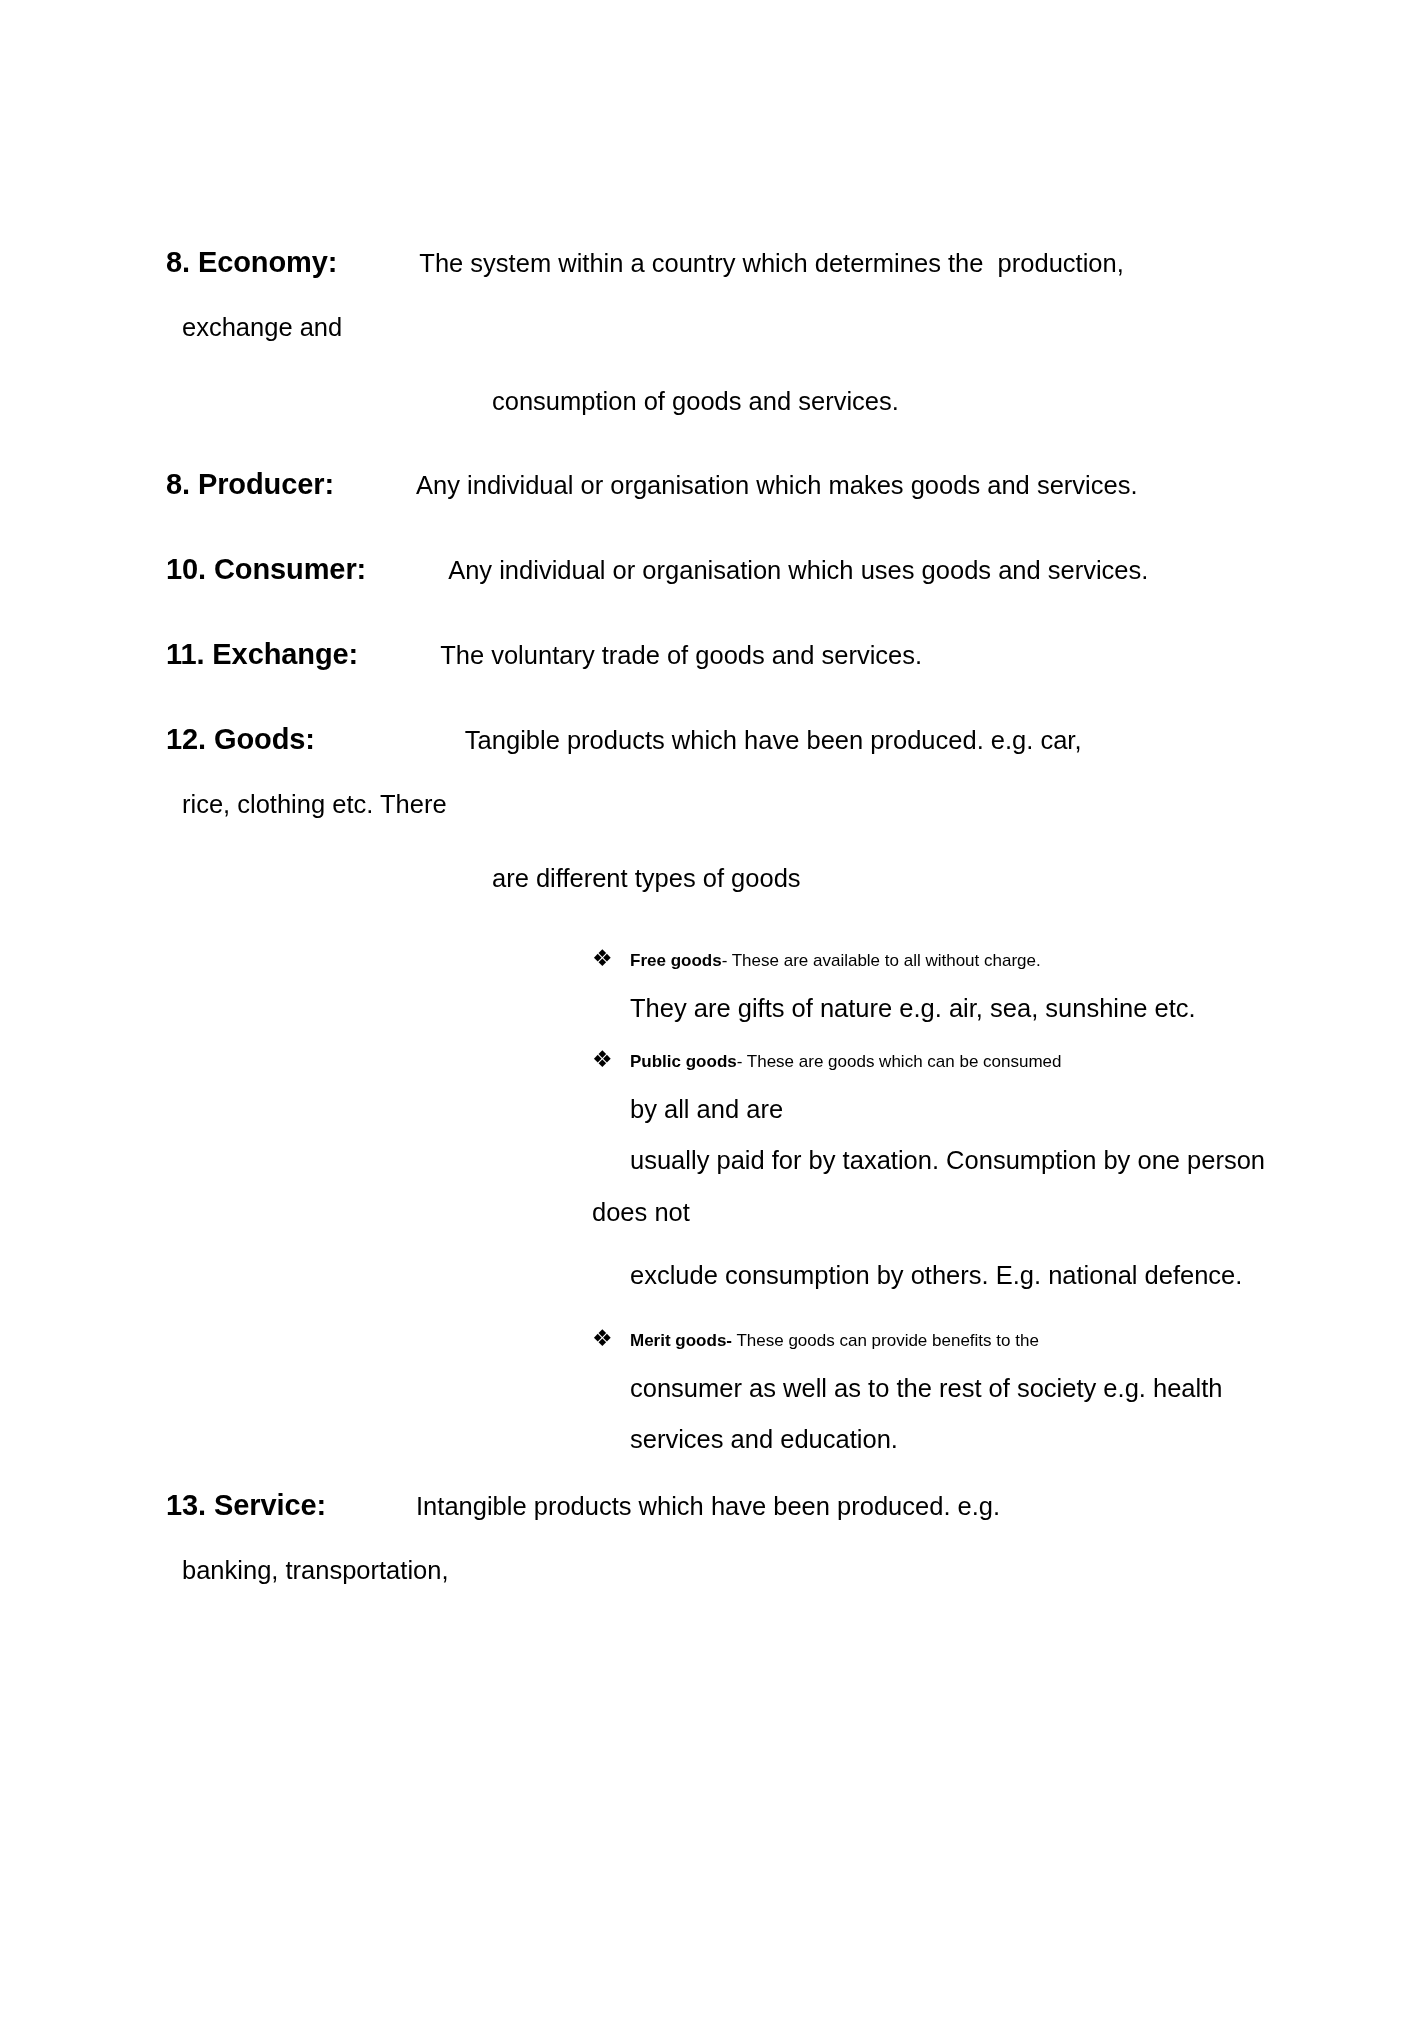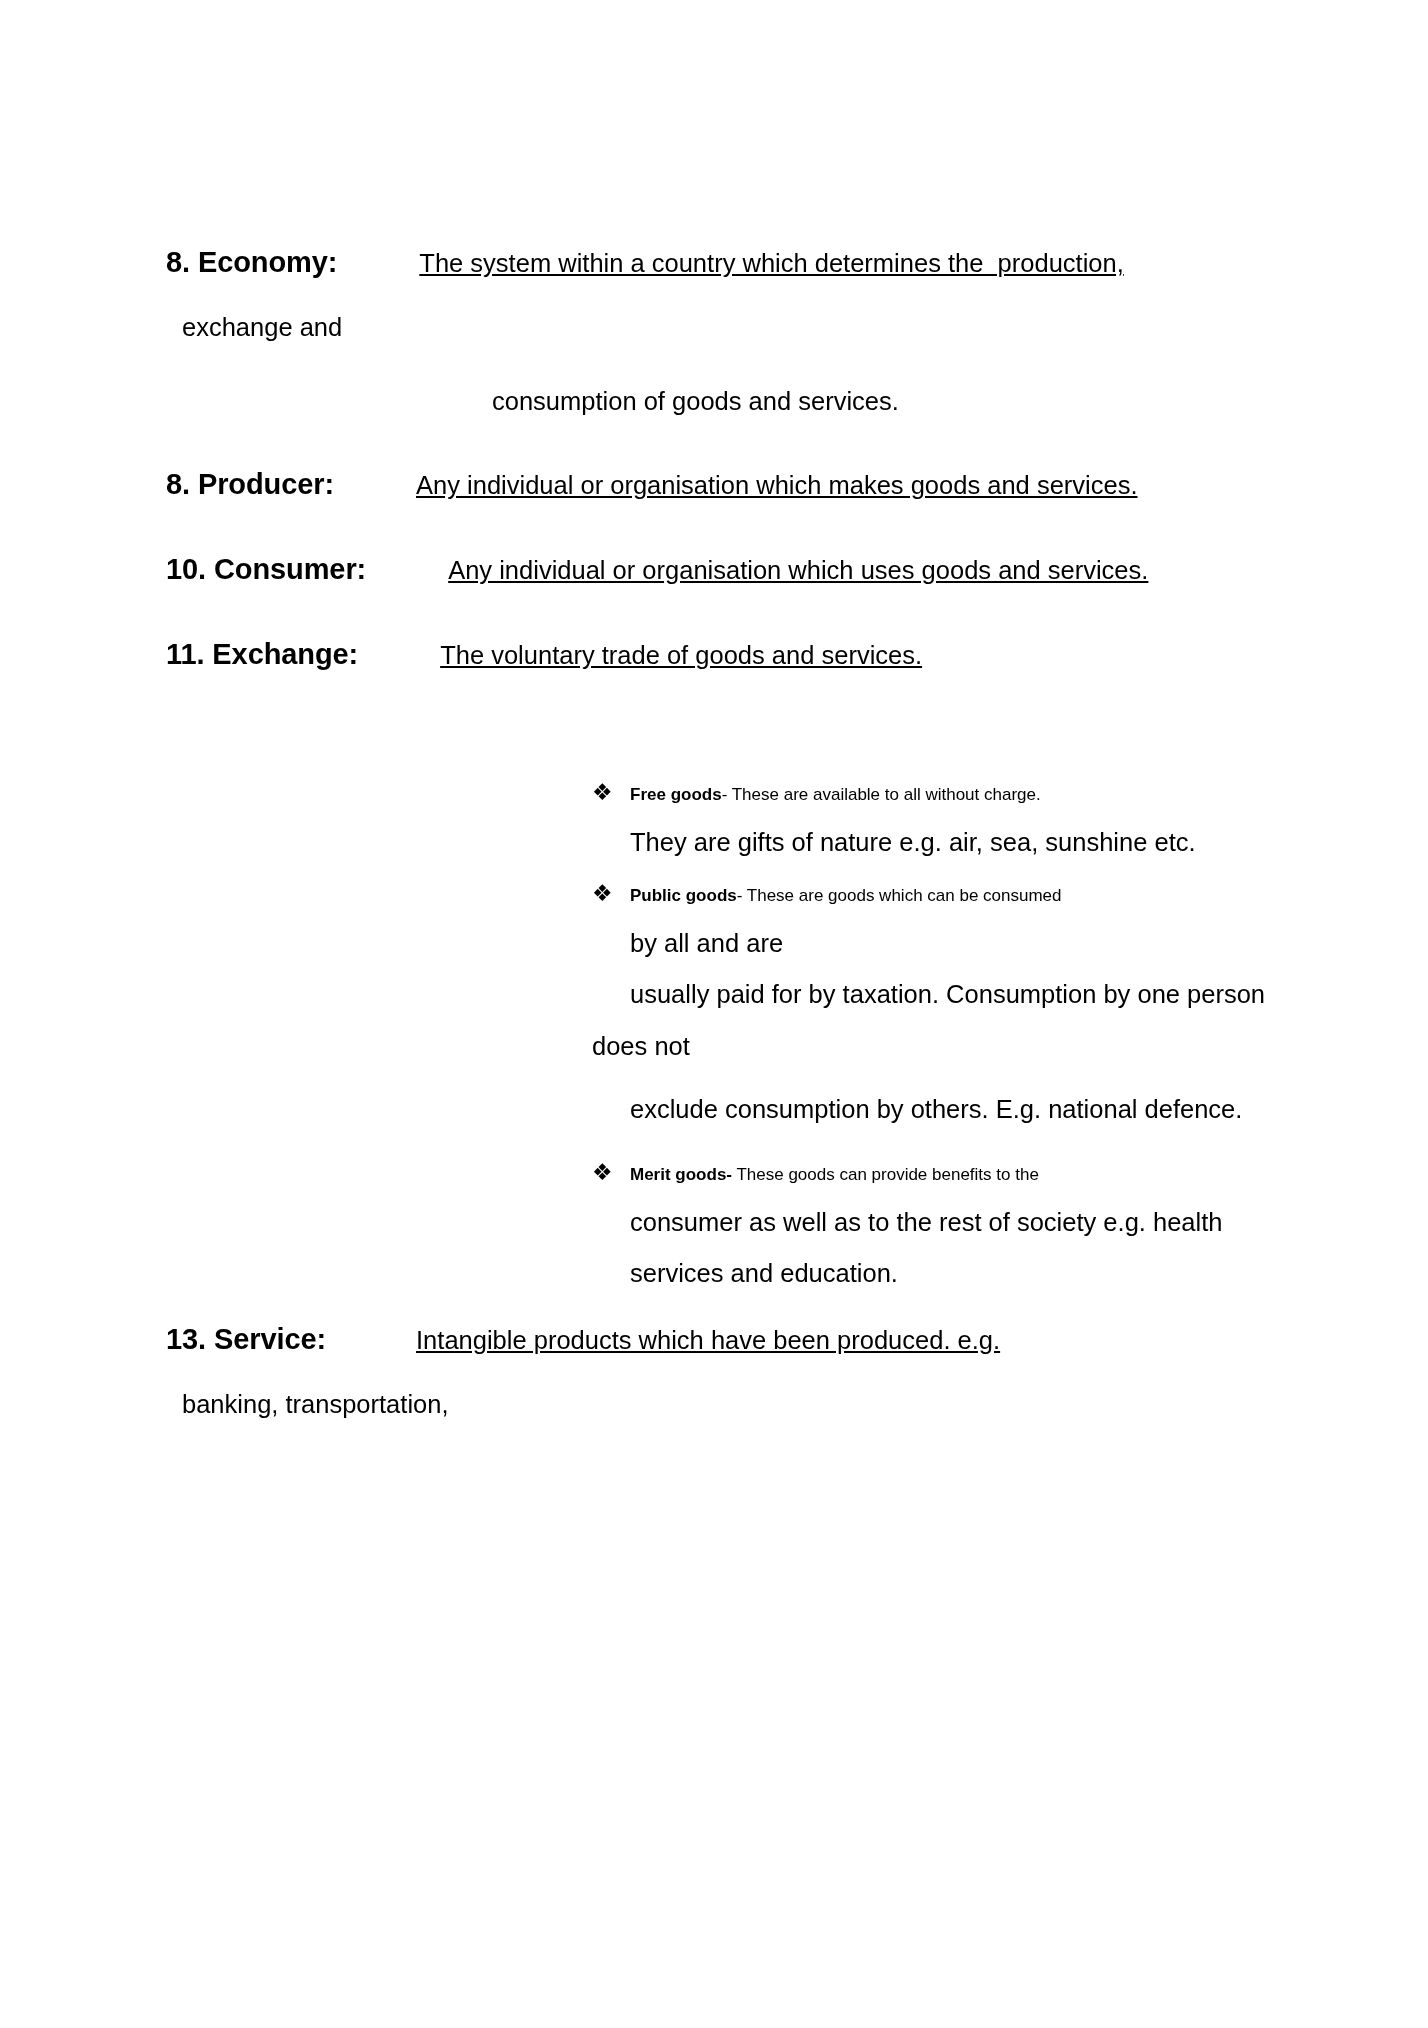--- a/index.html
+++ b/index.html
@@ -53,21 +53,20 @@
     line-height: 1.0;
     letter-spacing: -0.1px;
     flex: 0 0 auto;
     white-space: pre;
   }
   .def {
     font-size: 25.5px;
     line-height: 1.0;
     white-space: pre-wrap;
     flex: 1 1 auto;
-    text-decoration: underline;
   }
 
   
   .tab-def   { margin-left: 82px; }   
   .tab-def-2 { margin-left: 150px; }  
   .tab-def-3 { margin-left: 90px; }   
 
   
   .wrap-left {
     margin-left: 16px;
@@ -160,20 +159,30 @@
 
     <div class="entry">
       <div class="entry-row">
         <span class="term">11. Exchange:</span>
         <span class="def tab-def">The voluntary trade of goods and services.</span>
       </div>
     </div>
 
     <div class="gap-xl"></div>
 
+    <div class="entry">
+      <div class="entry-row">
+        <span class="term">12. Goods:</span>
+        <span class="def tab-def-2">Tangible products which have been produced. e.g. car,</span>
+      </div>
+      <div class="gap-md"></div>
+      <div class="line wrap-left">rice, clothing etc. There</div>
+      <div class="gap-line"></div>
+      <div class="line wrap-def">are different types of goods</div>
+    </div>
 
     <div class="gap-xl"></div>
 
     <div class="bullets">
 
       <div class="bullet-item">
         <div class="bullet-row">
           <span class="bullet-mark">❖</span>
           <span class="bullet-text"><b>Free goods</b><span>- </span><span>These are available to all without charge.</span></span>
         </div>

